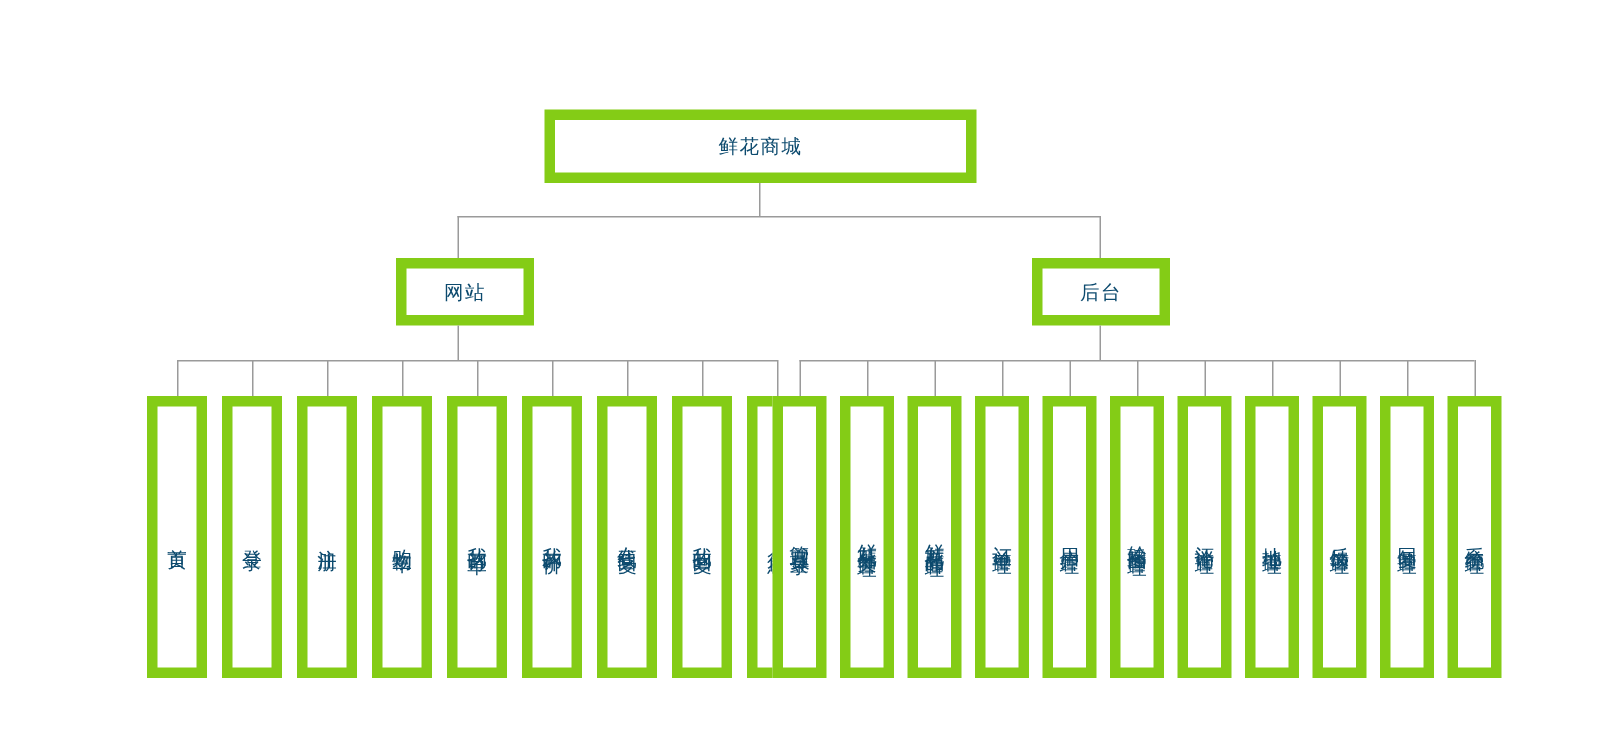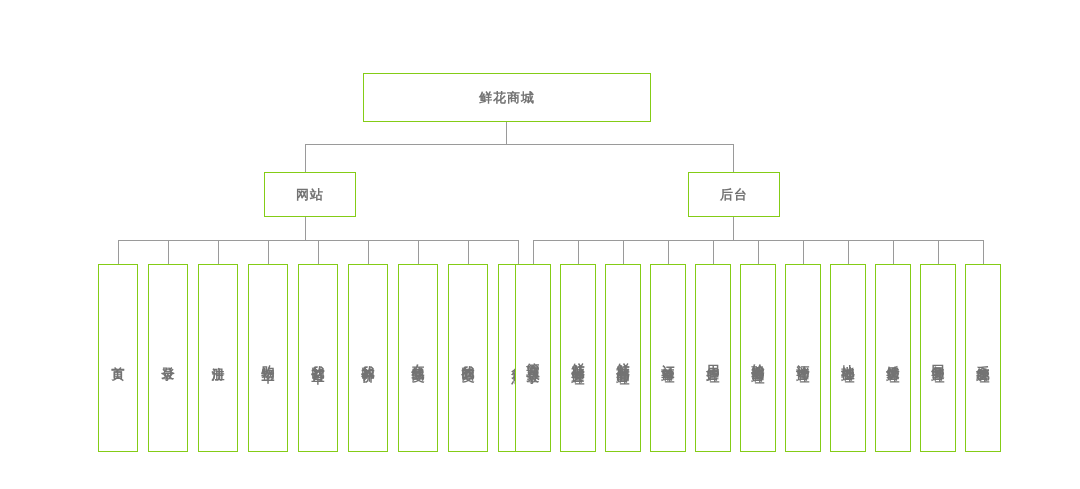--- a/index.html
+++ b/index.html
@@ -11,27 +11,26 @@
     position: relative;
     width: 1080px;
     height: 489px;
     background: #ffffff;
     font-family: "Liberation Serif", "DejaVu Serif", serif;
     overflow: hidden;
   }
   .node {
     position: absolute;
     box-sizing: border-box;
-    border: 1px solid #84cc16;
+    border: 7px solid #84cc16;
     background: #ffffff;
-    color: #737373;
+    color: #0c4a6e;
     display: flex;
     align-items: center;
     justify-content: center;
-    font-weight: bold;
   }
   .node-h {
     font-size: 13px;
     letter-spacing: 1px;
   }
   .node-v {
     font-size: 13px;
     writing-mode: vertical-rl;
     text-orientation: upright;
     letter-spacing: 2px;

